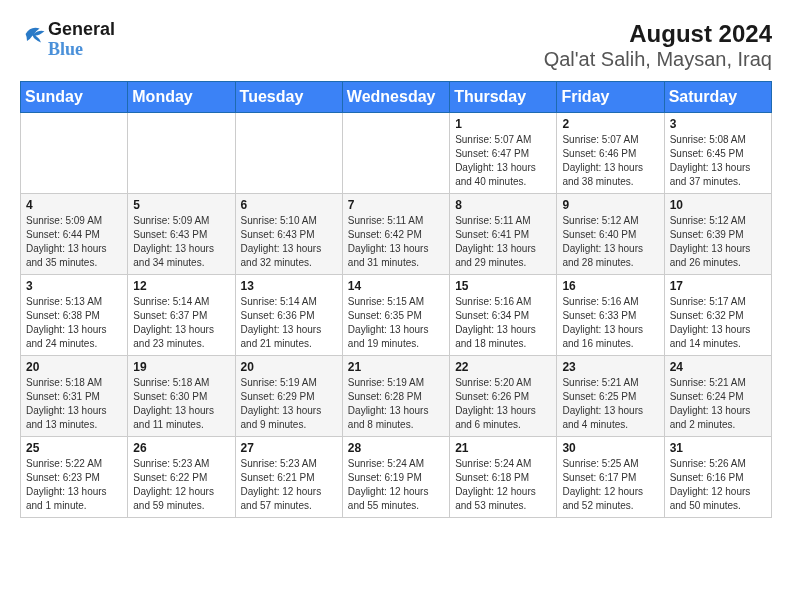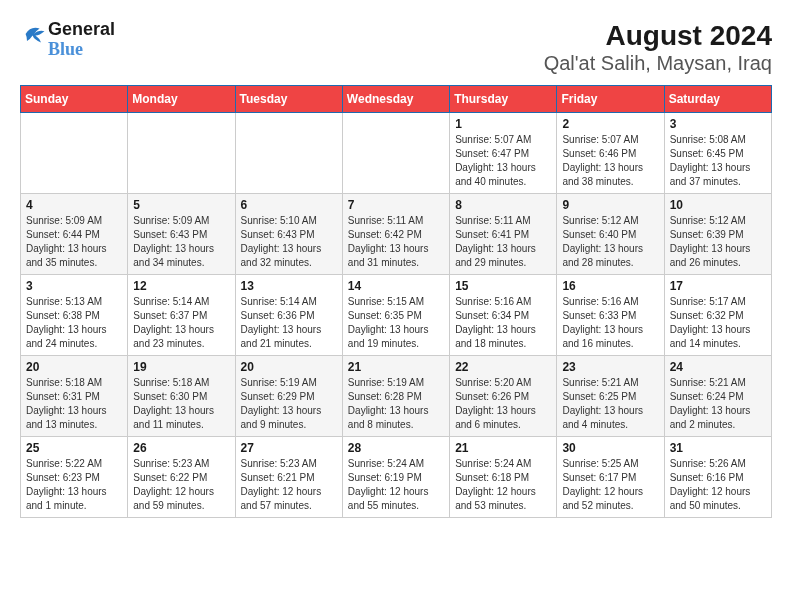--- a/index.html
+++ b/index.html
@@ -31,39 +31,39 @@
       font-family: Liberation Serif, serif;
     }
     .logo-bird {
       width: 28px;
       height: 28px;
     }
     .title-block {
       text-align: right;
     }
     .main-title {
-      font-size: 28px;
+      font-size: 24px;
       font-weight: bold;
       color: #1a1a1a;
     }
     .subtitle {
       font-size: 20px;
       color: #555;
     }
     .calendar {
       width: 100%;
       border-collapse: collapse;
       font-size: 11px;
     }
     .calendar thead tr th {
-      background-color: #ef4444;
+      background-color: #3b82f6;
       color: white;
       padding: 6px 4px;
       text-align: left;
-      font-size: 12px;
+      font-size: 16px;
       font-weight: bold;
       border: 1px solid #1e6ab0;
     }
     .calendar tbody tr td {
       border: 1px solid #ccc;
       vertical-align: top;
       padding: 4px 5px;
       min-height: 80px;
       width: calc(100% / 7);
       background: #fff;

